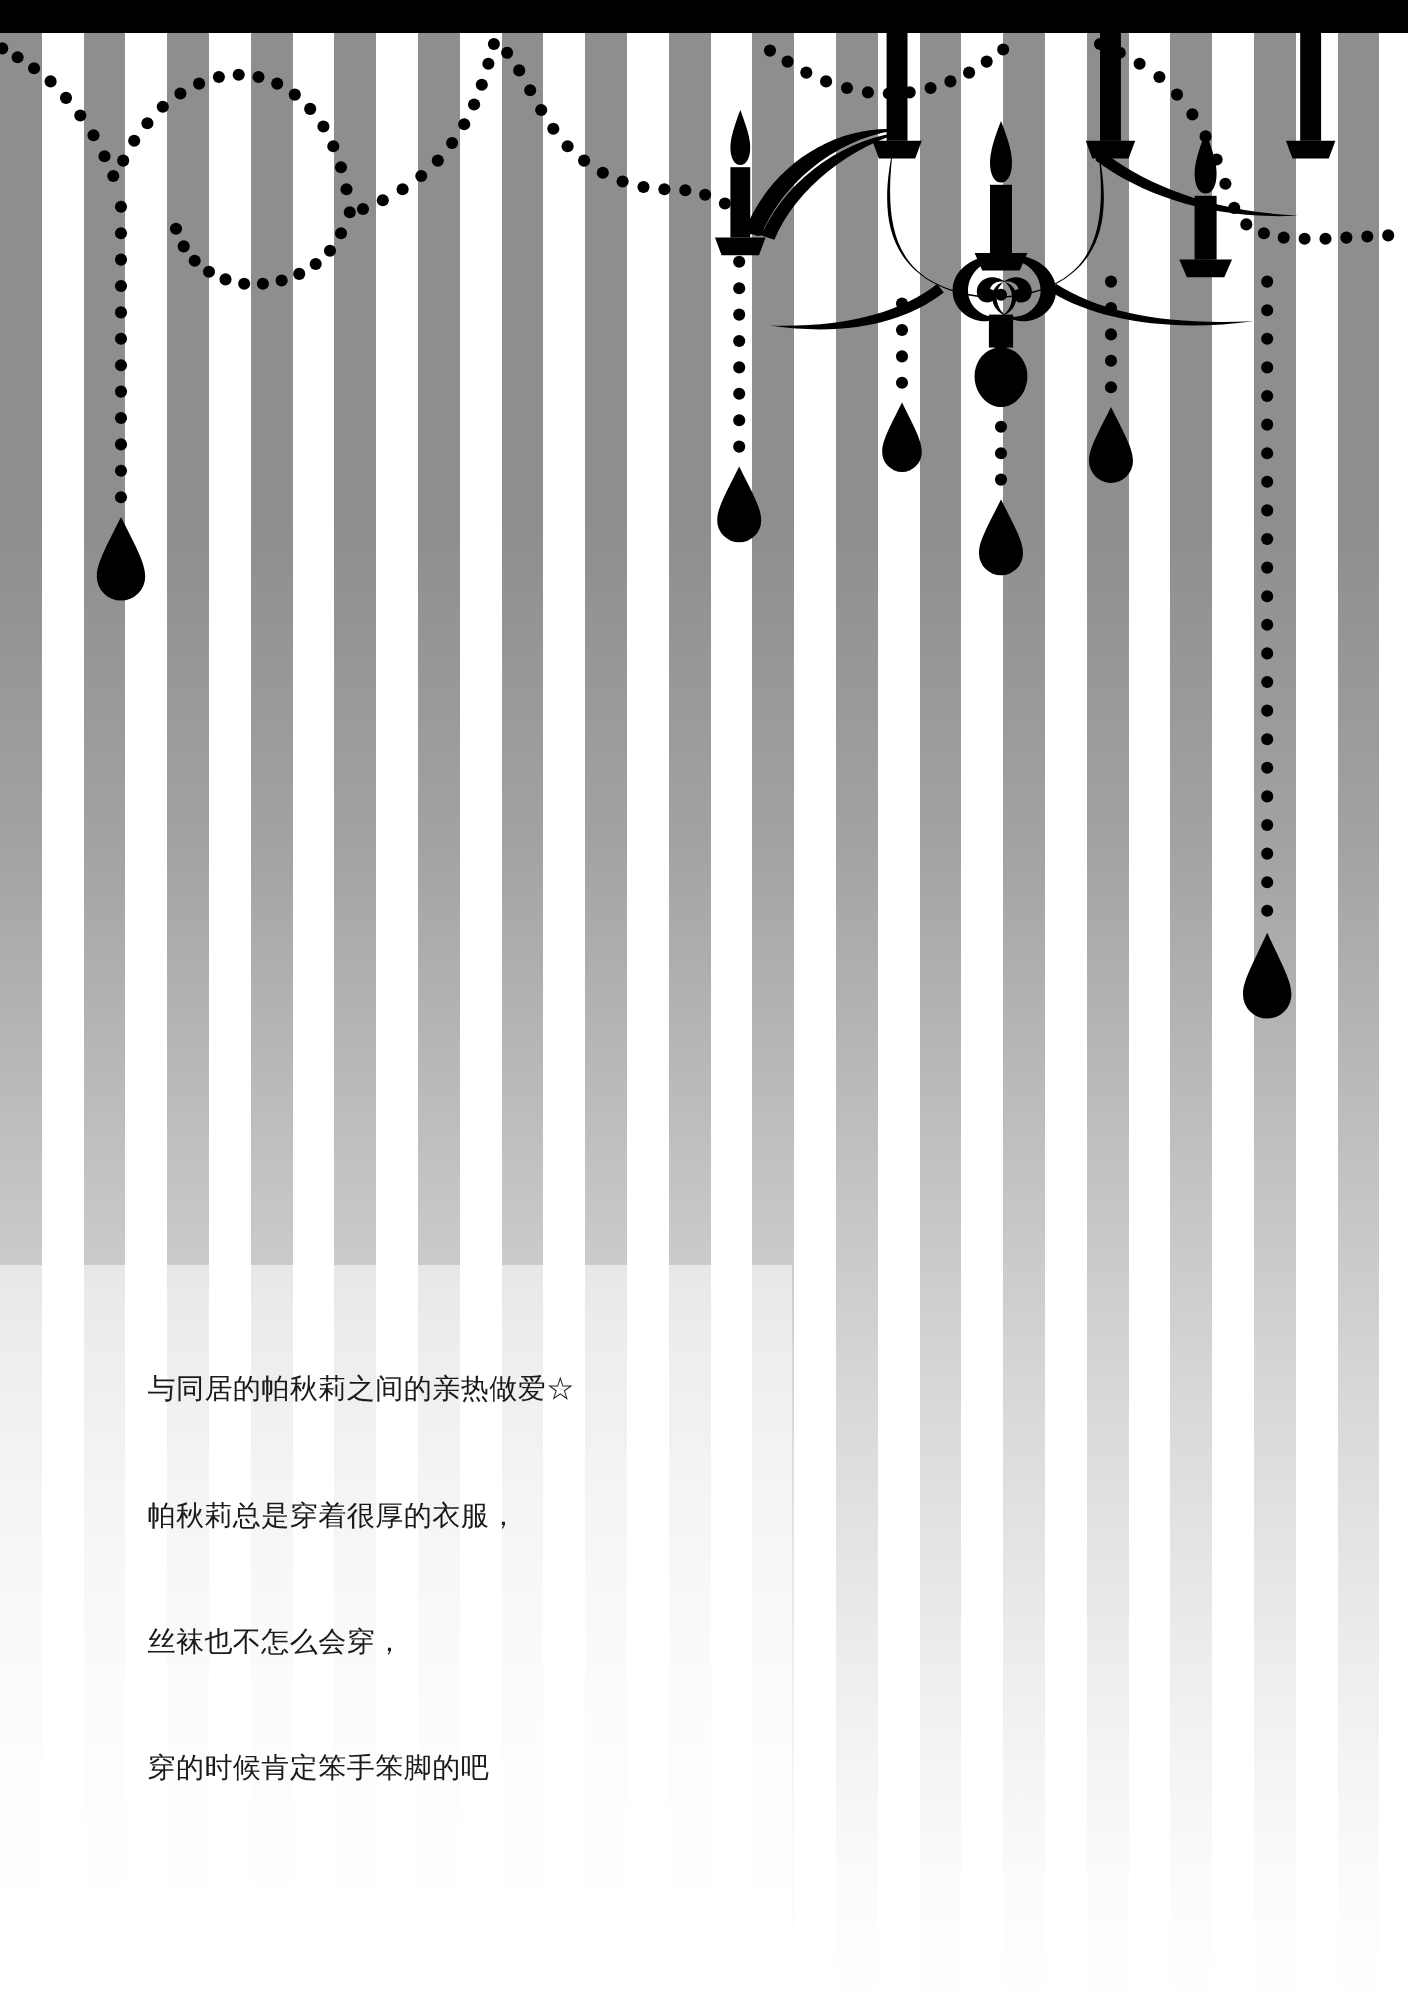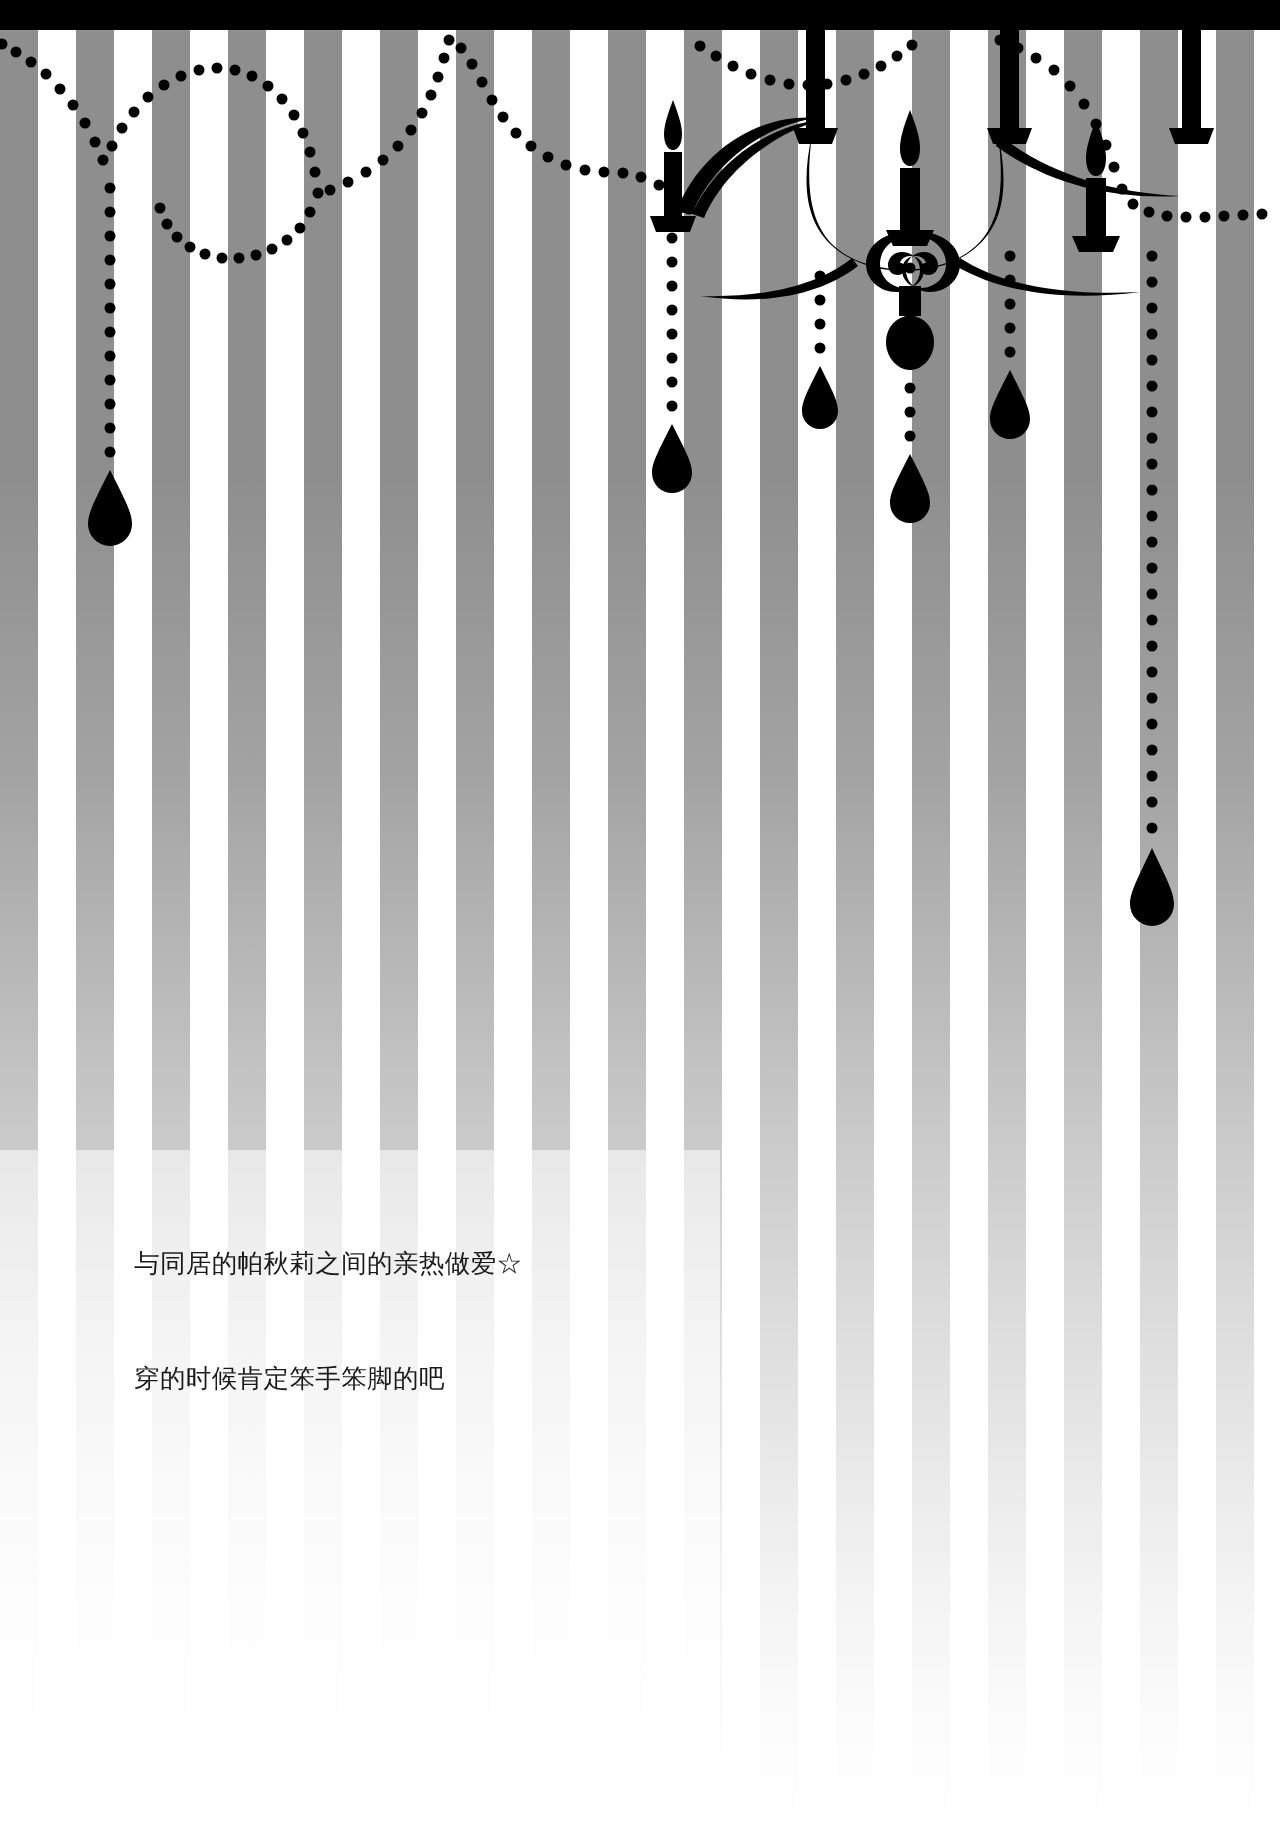--- a/index.html
+++ b/index.html
@@ -337,20 +337,22 @@
       <path d="M960 258 C 1000 284, 1060 296, 1140 292 C 1064 302, 1000 292, 956 266 Z"></path>
       <path d="M852 258 C 820 284, 768 298, 700 296 C 768 306, 822 294, 858 266 Z"></path>
 
       <rect x="899" y="286" width="22" height="30"></rect>
       <path d="M910 316 c -14 0 -24 12 -24 26 c 0 16 12 28 24 28 s 24 -12 24 -28 c 0 -14 -10 -26 -24 -26 z"></path>
     </g>
   </svg>
 
   <div id="afterword">
     <span class="line">与同居的帕秋莉之间的亲热做爱☆</span>
+    <span class="line">帕秋莉总是穿着很厚的衣服，</span>
+    <span class="line">丝袜也不怎么会穿，</span>
     <span class="line">穿的时候肯定笨手笨脚的吧</span>
     
     
     
     
     
     
     
     
   </div>

